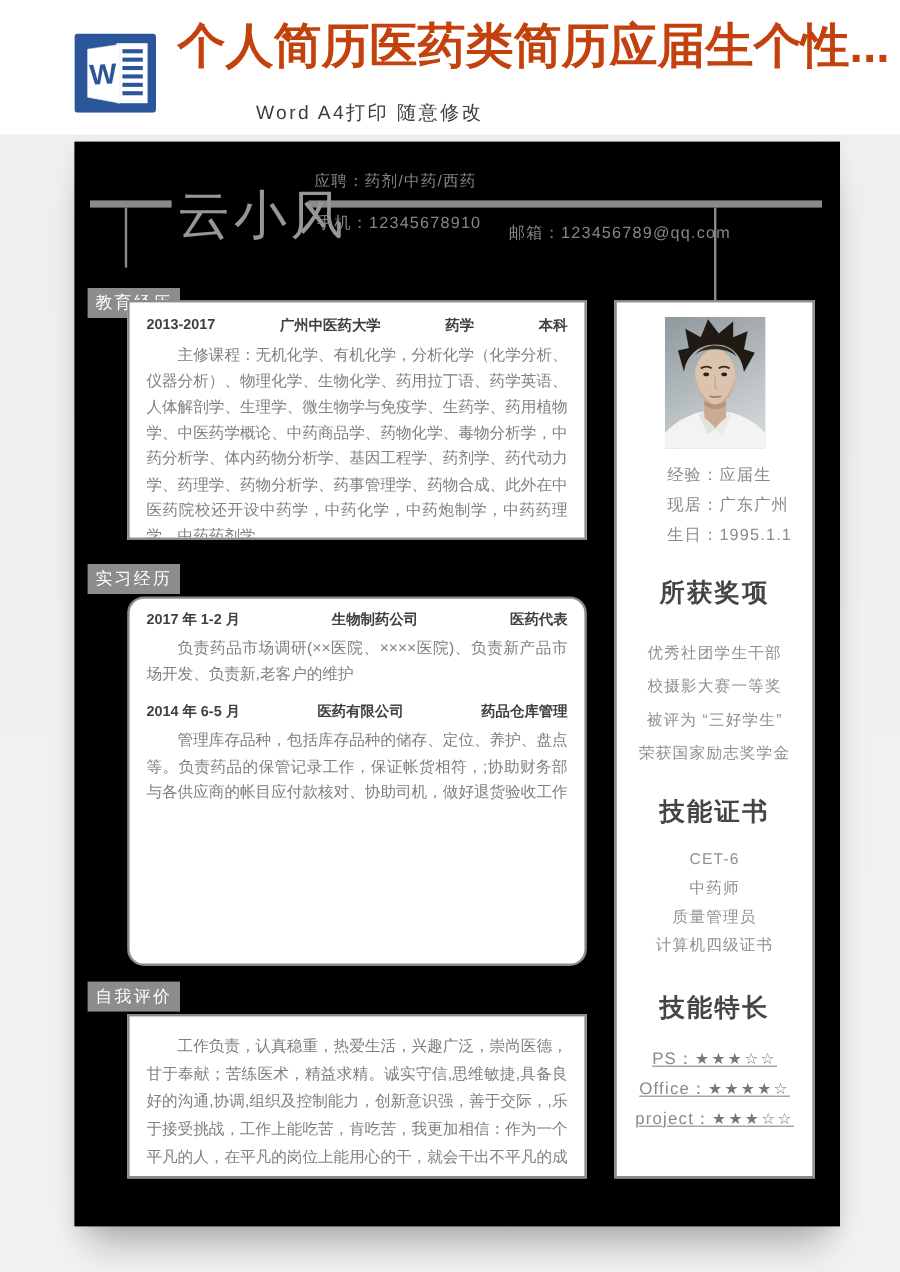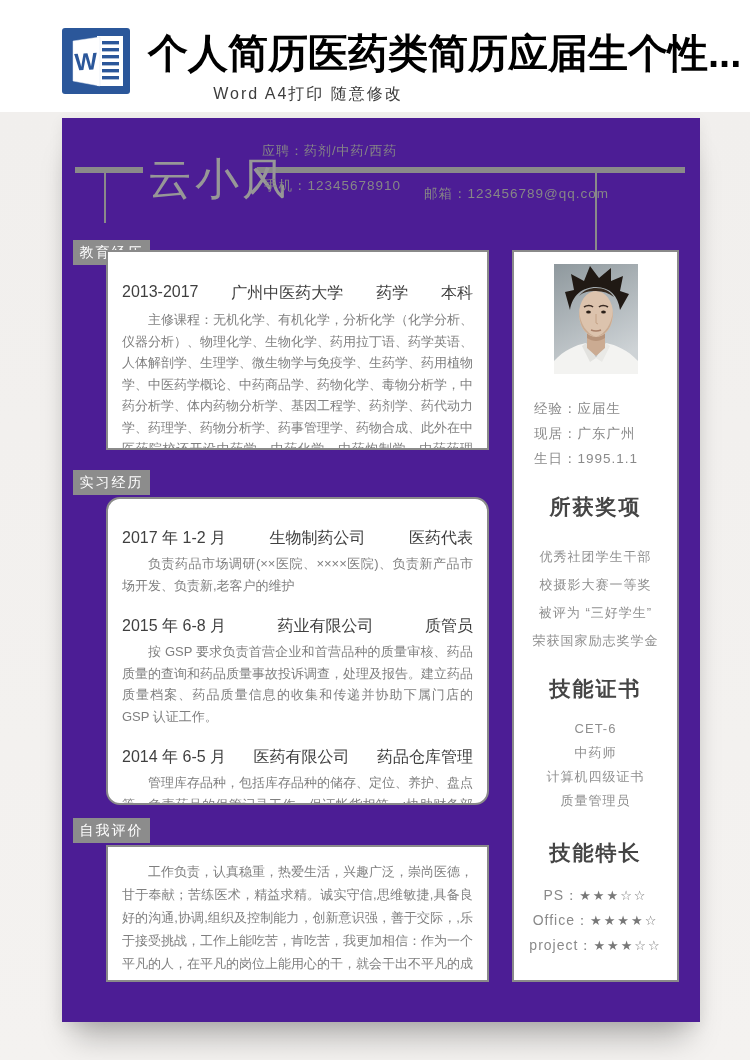--- a/index.html
+++ b/index.html
@@ -1,28 +1,28 @@
 <!DOCTYPE html>
 <html><head>
 <meta charset="utf-8">
 <style>
   html,body{margin:0;padding:0;background:#ffffff;}
   body{width:750px;height:1060px;position:relative;font-family:"Liberation Sans","DejaVu Sans",sans-serif;overflow:hidden;}
 
   
   .top-header{position:absolute;left:0;top:0;width:750px;height:112px;background:#ffffff;z-index:5;}
   .word-icon{position:absolute;left:62px;top:28px;width:68px;height:66px;}
-  .prod-title{position:absolute;left:148px;top:26px;width:590px;font-size:40px;font-weight:bold;color:#000000;letter-spacing:0px;white-space:nowrap;}
+  .prod-title{position:absolute;left:148px;top:11px;width:590px;font-size:40px;font-weight:bold;color:#c2410c;letter-spacing:0px;white-space:nowrap;}
   .prod-sub{position:absolute;left:0;top:84px;width:616px;text-align:center;font-size:16px;color:#3d3d3d;letter-spacing:2px;}
 
   
   .backdrop{position:absolute;left:0;top:112px;width:750px;height:948px;background:linear-gradient(#f1efed,#f4f2f0);}
 
   
-  .card{position:absolute;left:62px;top:118px;width:638px;height:904px;background:#4c1d95;
+  .card{position:absolute;left:62px;top:118px;width:638px;height:904px;background:#000000;
         box-shadow:0 26px 30px -12px rgba(0,0,0,0.28),0 4px 14px rgba(0,0,0,0.07);}
 
   .accent{background:#8a8a8a;}
   .apply-line{position:absolute;left:200px;top:24px;font-size:13px;color:#868686;letter-spacing:1px;}
   .bar-left{position:absolute;left:13px;top:49px;width:68px;height:6px;}
   .bar-right{position:absolute;left:195px;top:49px;width:428px;height:6px;}
   .name{position:absolute;left:86px;top:32px;font-size:44px;color:#979797;letter-spacing:3px;}
   .contact{position:absolute;font-size:13.5px;color:#868686;letter-spacing:1px;}
   .contact.phone{left:202px;top:59px;}
   .contact.email{left:362px;top:67px;}
@@ -35,39 +35,39 @@
   .badge.edu{top:122px;}
   .badge.intern{top:352px;}
   .badge.self{top:700px;}
 
   .panel{position:absolute;left:44px;width:383px;border:2px solid #8a8a8a;background:#ffffff;
          box-sizing:border-box;overflow:hidden;padding:11px 14px;}
   .panel.edu{top:132px;height:200px;}
   .panel.intern{top:379px;height:308px;padding-top:9px;border-radius:14px;}
   .panel.self{top:727px;height:137px;}
 
-  .bold-row{display:flex;justify-content:space-between;font-size:16px;font-weight:normal;color:#3f3f3f;margin-top:20px;}
+  .bold-row{display:flex;justify-content:space-between;font-size:12px;font-weight:bold;color:#3f3f3f;}
   .para{font-size:13px;line-height:21.5px;color:#7f7f7f;text-align:justify;text-indent:2em;margin:5px 0 0 0;}
   .entry{margin-bottom:13px;}
   .entry:last-child{margin-bottom:0;}
   .entry .para{margin-top:4px;}
 
   
   .sidebar{position:absolute;left:450px;top:132px;width:167px;height:732px;border:2px solid #8a8a8a;
            background:#ffffff;box-sizing:border-box;overflow:hidden;}
   .photo{display:block;margin:12px auto 0 auto;width:84px;height:110px;}
-  .info{margin-top:22px;padding-left:20px;font-size:13.5px;line-height:25px;color:#8a8a8a;letter-spacing:1px;}
+  .info{margin-top:9px;padding-left:42px;font-size:13.5px;line-height:25px;color:#8a8a8a;letter-spacing:1px;}
   .side-h{margin-top:22px;text-align:center;font-size:21px;font-weight:bold;color:#454545;letter-spacing:2px;}
   .side-h.certs{margin-top:20px;}
   .side-h.skills{margin-top:26px;}
   .side-list{margin:22px 0 0 0;padding:0;list-style:none;text-align:center;font-size:13px;color:#8f8f8f;letter-spacing:1px;}
   .side-list.awards li{line-height:28px;}
   .side-list.certs{margin-top:14px;}
   .side-list.certs li{line-height:24px;}
-  .side-list.skills{margin-top:16px;}
+  .side-list.skills{margin-top:16px;text-decoration:underline;}
   .side-list.skills li{line-height:25px;}
   .stars{color:#787878;letter-spacing:2px;font-size:13px;}
   .skill-name{color:#8a8a8a;font-size:14px;}
 </style>
 </head>
 <body>
 
 <div class="top-header">
   <svg class="word-icon" viewBox="0 0 68 66">
     <rect x="0" y="0" width="68" height="66" rx="3" fill="#2b579a"></rect>
@@ -114,28 +114,20 @@
     <div class="entry">
       <div class="bold-row">
         <span>2017 年 1-2 月</span>
         <span>生物制药公司</span>
         <span>医药代表</span>
       </div>
       <p class="para">负责药品市场调研(××医院、××××医院)、负责新产品市场开发、负责新,老客户的维护</p>
     </div>
     <div class="entry">
       <div class="bold-row">
-        <span>2015 年 6-8 月</span>
-        <span>药业有限公司</span>
-        <span>质管员</span>
-      </div>
-      <p class="para">按 GSP 要求负责首营企业和首营品种的质量审核、药品质量的查询和药品质量事故投诉调查，处理及报告。建立药品质量档案、药品质量信息的收集和传递并协助下属门店的 GSP 认证工作。</p>
-    </div>
-    <div class="entry">
-      <div class="bold-row">
         <span>2014 年 6-5 月</span>
         <span>医药有限公司</span>
         <span>药品仓库管理</span>
       </div>
       <p class="para">管理库存品种，包括库存品种的储存、定位、养护、盘点等。负责药品的保管记录工作，保证帐货相符，;协助财务部与各供应商的帐目应付款核对、协助司机，做好退货验收工作</p>
     </div>
   </div>
 
   <div class="badge self">自我评价</div>
   <div class="panel self">
@@ -185,22 +177,22 @@
       <li>优秀社团学生干部</li>
       <li>校摄影大赛一等奖</li>
       <li>被评为 “三好学生”</li>
       <li>荣获国家励志奖学金</li>
     </ul>
 
     <div class="side-h certs">技能证书</div>
     <ul class="side-list certs">
       <li>CET-6</li>
       <li>中药师</li>
+      <li>质量管理员</li>
       <li>计算机四级证书</li>
-      <li>质量管理员</li>
     </ul>
 
     <div class="side-h skills">技能特长</div>
     <ul class="side-list skills">
       <li><span class="skill-name">PS：</span><span class="stars">★★★☆☆</span></li>
       <li><span class="skill-name">Office：</span><span class="stars">★★★★☆</span></li>
       <li><span class="skill-name">project：</span><span class="stars">★★★☆☆</span></li>
     </ul>
   </div>
 

